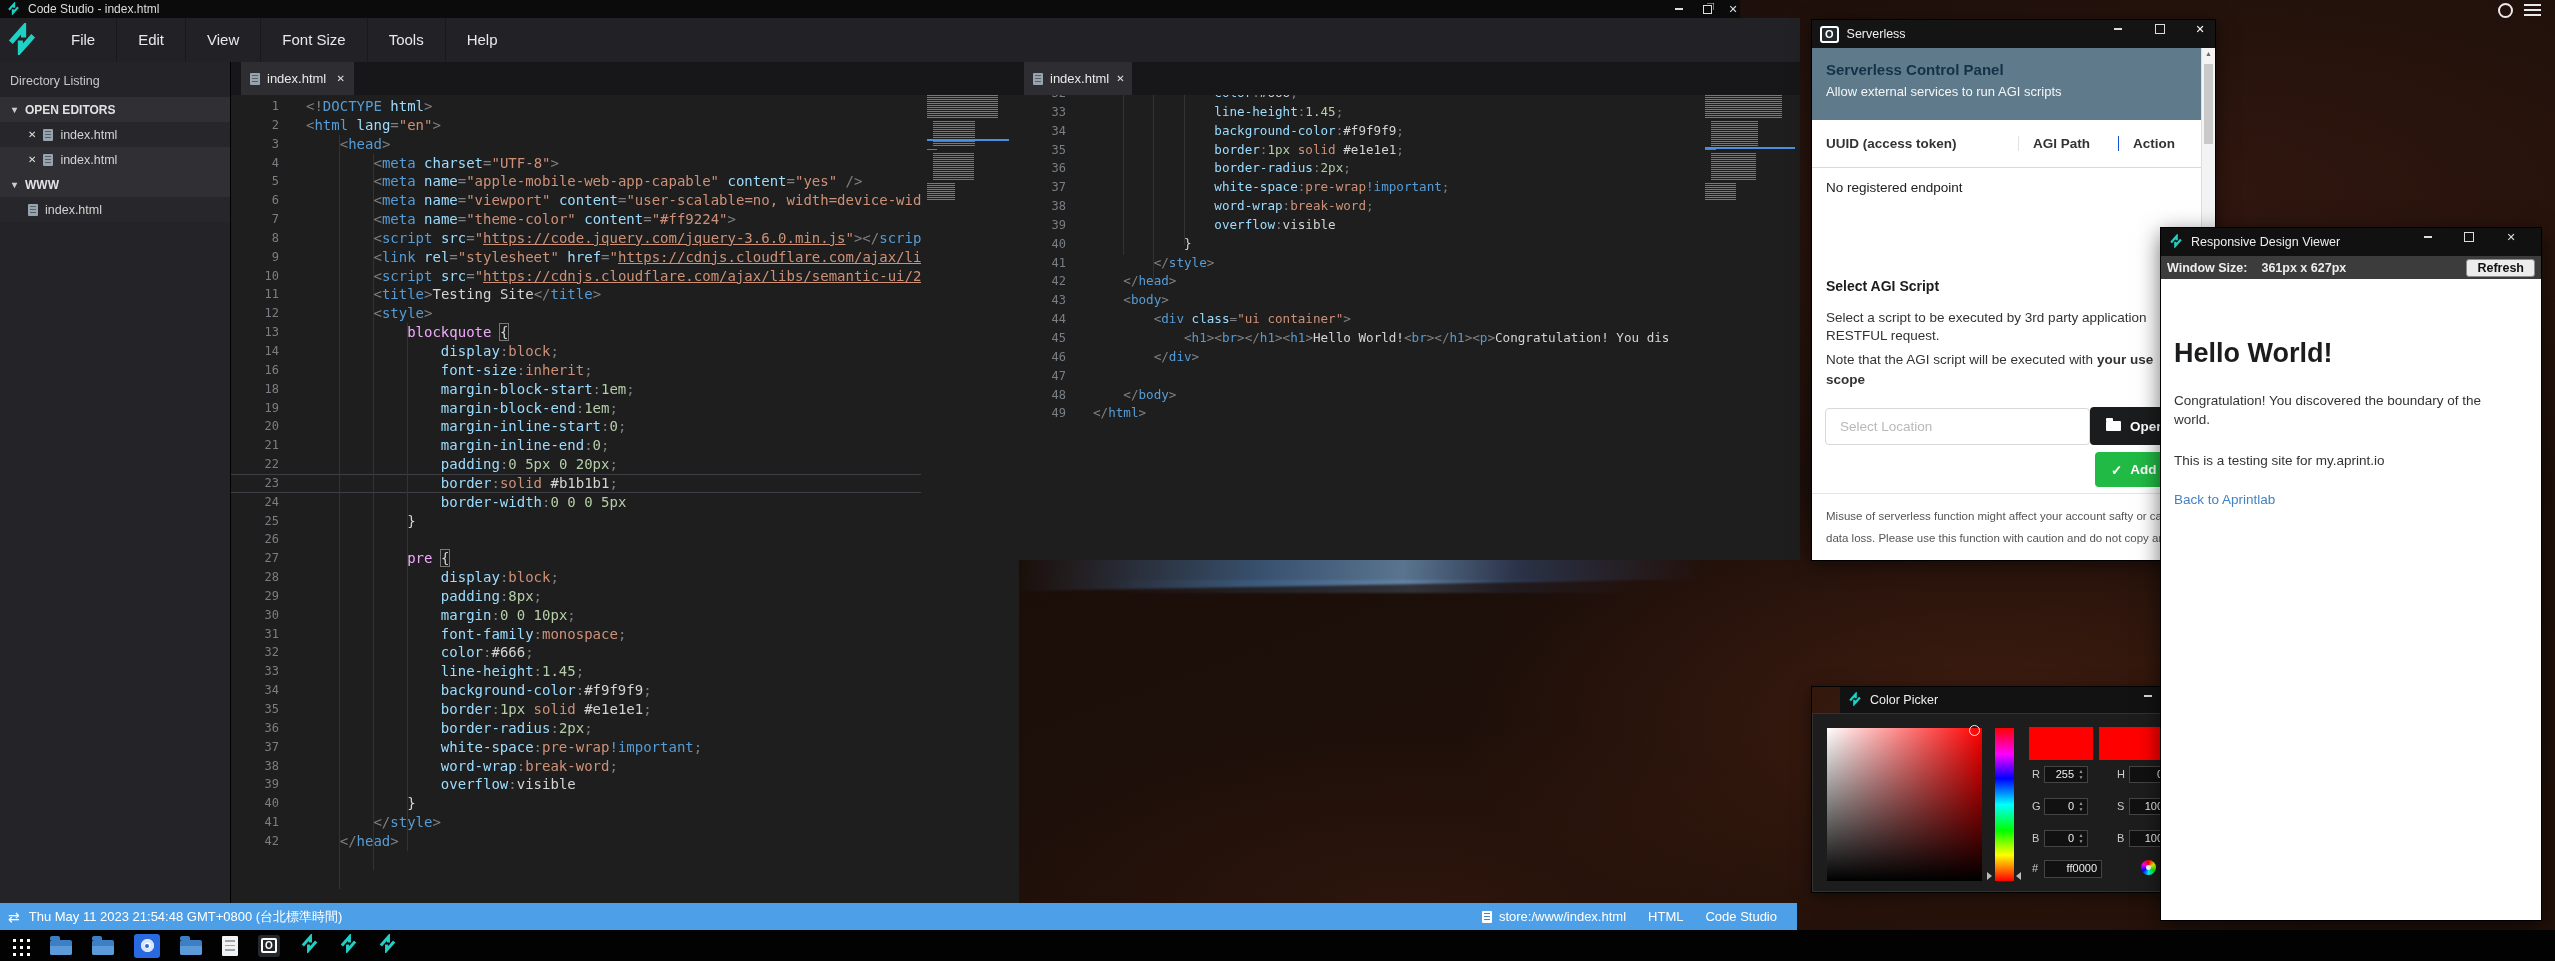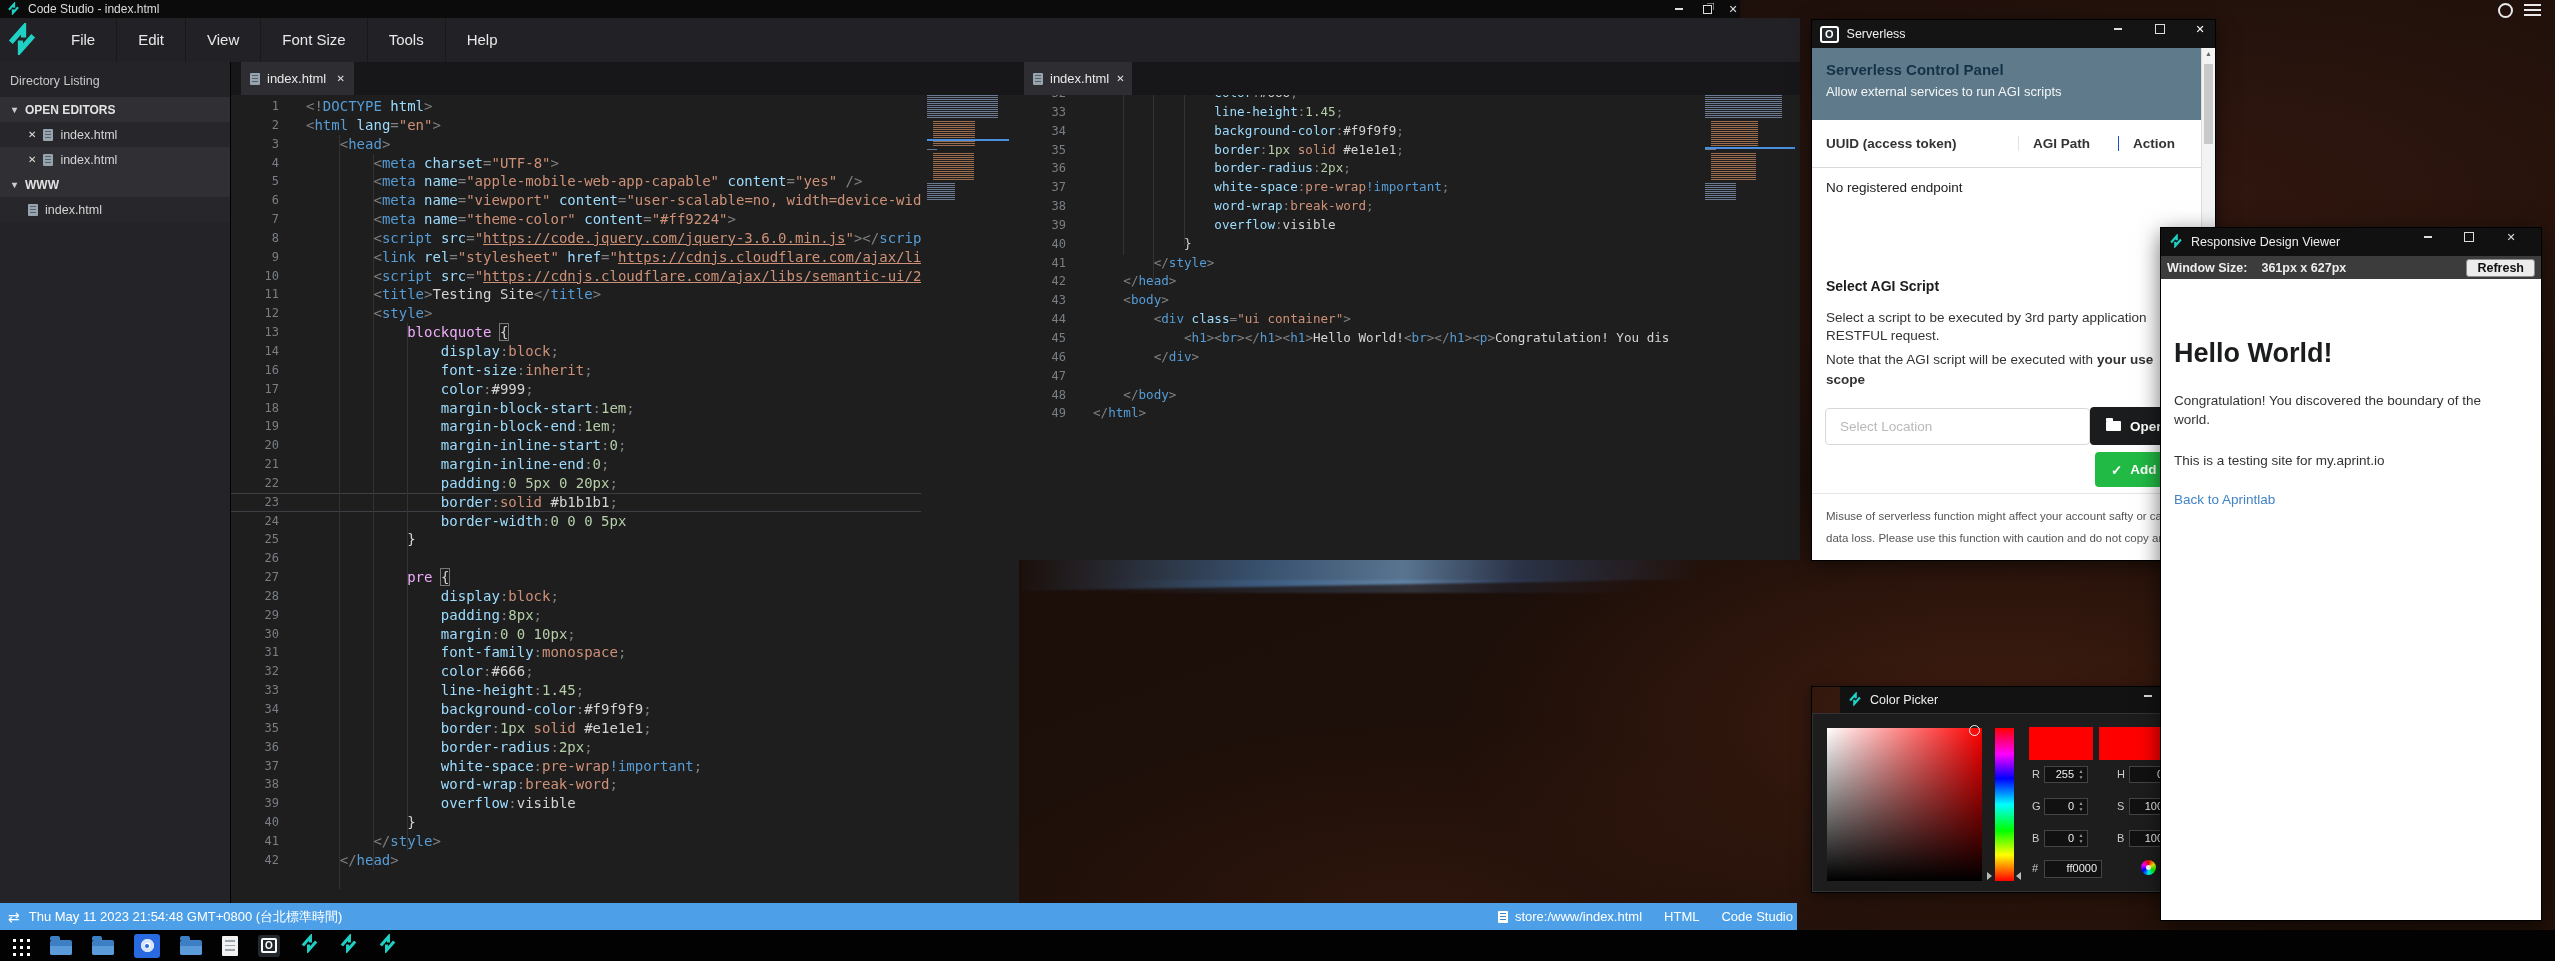--- a/index.html
+++ b/index.html
@@ -88,21 +88,21 @@
   .mm-o{color:rgba(205,140,100,.7);}
   .mm-cursor{position:absolute;left:0;right:0;height:2px;background:#4a8fe0;}
   #pane-left .mm-cursor{top:44px;}
   #pane-right .mm-cursor{top:52px;}
 
   
   #mw-status{left:0;top:903px;width:1797px;height:27px;background:#4da0e8;color:#fff;
     display:flex;align-items:center;font-size:13px;z-index:11;}
   #mw-status .sync{margin-left:8px;font-size:14px;}
   #mw-status .dt{margin-left:9px;white-space:nowrap;}
-  #status-right{margin-left:auto;display:flex;align-items:flex-start;gap:22px;margin-right:4px;}
+  #status-right{margin-left:auto;display:flex;align-items:flex-start;gap:22px;margin-right:20px;}
   #status-right .grp{display:flex;align-items:center;gap:7px;}
   #mw-status .file-ic{background:#fff;}
   #mw-status .file-ic::after{background:repeating-linear-gradient(#3d85c6 0 1px, transparent 1px 3px);}
 
   
   #win-sv{left:1812px;top:20px;width:403px;height:540px;background:#fff;z-index:20;
           box-shadow:0 0 0 1px #000,0 4px 18px rgba(0,0,0,.55);overflow:hidden;font-size:13.5px;color:#333;}
   .dk-title{position:absolute;left:0;top:0;right:0;height:28px;background:#141414;display:flex;align-items:center;gap:8px;padding-left:8px;color:#eee;font-size:12.5px;}
   .o-badge{border:2px solid #fff;border-radius:3px;color:#fff;font-weight:bold;font-size:11px;line-height:13px;padding:0 3px;background:#23282d;}
   #win-sv .ctl{color:#fff;}
@@ -281,21 +281,20 @@
           <div class="code-line"><span class="ln">6</span><span class="lc"><span class="tk-w">        </span><span class="tk-p">&lt;</span><span class="tk-t">meta</span><span class="tk-w"> </span><span class="tk-a">name</span><span class="tk-p">=</span><span class="tk-s">"viewport"</span><span class="tk-w"> </span><span class="tk-a">content</span><span class="tk-p">=</span><span class="tk-s">"user-scalable=no, width=device-width,</span></span></div>
           <div class="code-line"><span class="ln">7</span><span class="lc"><span class="tk-w">        </span><span class="tk-p">&lt;</span><span class="tk-t">meta</span><span class="tk-w"> </span><span class="tk-a">name</span><span class="tk-p">=</span><span class="tk-s">"theme-color"</span><span class="tk-w"> </span><span class="tk-a">content</span><span class="tk-p">=</span><span class="tk-s">"#ff9224"</span><span class="tk-p">&gt;</span></span></div>
           <div class="code-line"><span class="ln">8</span><span class="lc"><span class="tk-w">        </span><span class="tk-p">&lt;</span><span class="tk-t">script</span><span class="tk-w"> </span><span class="tk-a">src</span><span class="tk-p">=</span><span class="tk-s">"</span><span class="tk-u">https://code.jquery.com/jquery-3.6.0.min.js</span><span class="tk-s">"</span><span class="tk-p">&gt;&lt;/</span><span class="tk-t">script</span></span></div>
           <div class="code-line"><span class="ln">9</span><span class="lc"><span class="tk-w">        </span><span class="tk-p">&lt;</span><span class="tk-t">link</span><span class="tk-w"> </span><span class="tk-a">rel</span><span class="tk-p">=</span><span class="tk-s">"stylesheet"</span><span class="tk-w"> </span><span class="tk-a">href</span><span class="tk-p">=</span><span class="tk-s">"</span><span class="tk-u">https://cdnjs.cloudflare.com/ajax/libs/</span></span></div>
           <div class="code-line"><span class="ln">10</span><span class="lc"><span class="tk-w">        </span><span class="tk-p">&lt;</span><span class="tk-t">script</span><span class="tk-w"> </span><span class="tk-a">src</span><span class="tk-p">=</span><span class="tk-s">"</span><span class="tk-u">https://cdnjs.cloudflare.com/ajax/libs/semantic-ui/2.4.</span></span></div>
           <div class="code-line"><span class="ln">11</span><span class="lc"><span class="tk-w">        </span><span class="tk-p">&lt;</span><span class="tk-t">title</span><span class="tk-p">&gt;</span><span class="tk-w">Testing Site</span><span class="tk-p">&lt;/</span><span class="tk-t">title</span><span class="tk-p">&gt;</span></span></div>
           <div class="code-line"><span class="ln">12</span><span class="lc"><span class="tk-w">        </span><span class="tk-p">&lt;</span><span class="tk-t">style</span><span class="tk-p">&gt;</span></span></div>
           <div class="code-line"><span class="ln">13</span><span class="lc"><span class="tk-w">            </span><span class="tk-sel">blockquote</span><span class="tk-w"> </span><span class="tk-b">{</span></span></div>
           <div class="code-line"><span class="ln">14</span><span class="lc"><span class="tk-w">                </span><span class="tk-pr">display</span><span class="tk-p">:</span><span class="tk-v">block</span><span class="tk-p">;</span></span></div>
           <div class="code-line"><span class="ln">16</span><span class="lc"><span class="tk-w">                </span><span class="tk-pr">font-size</span><span class="tk-p">:</span><span class="tk-v">inherit</span><span class="tk-p">;</span></span></div>
-          <div class="code-line"><span class="ln">17</span><span class="lc"><span class="tk-w">                </span><span class="tk-pr">color</span><span class="tk-p">:</span><span class="tk-w">#999</span><span class="tk-p">;</span></span></div>
           <div class="code-line"><span class="ln">18</span><span class="lc"><span class="tk-w">                </span><span class="tk-pr">margin-block-start</span><span class="tk-p">:</span><span class="tk-n">1em</span><span class="tk-p">;</span></span></div>
           <div class="code-line"><span class="ln">19</span><span class="lc"><span class="tk-w">                </span><span class="tk-pr">margin-block-end</span><span class="tk-p">:</span><span class="tk-n">1em</span><span class="tk-p">;</span></span></div>
           <div class="code-line"><span class="ln">20</span><span class="lc"><span class="tk-w">                </span><span class="tk-pr">margin-inline-start</span><span class="tk-p">:</span><span class="tk-n">0</span><span class="tk-p">;</span></span></div>
           <div class="code-line"><span class="ln">21</span><span class="lc"><span class="tk-w">                </span><span class="tk-pr">margin-inline-end</span><span class="tk-p">:</span><span class="tk-n">0</span><span class="tk-p">;</span></span></div>
           <div class="code-line"><span class="ln">22</span><span class="lc"><span class="tk-w">                </span><span class="tk-pr">padding</span><span class="tk-p">:</span><span class="tk-n">0 5px 0 20px</span><span class="tk-p">;</span></span></div>
           <div class="code-line cur"><span class="ln">23</span><span class="lc"><span class="tk-w">                </span><span class="tk-pr">border</span><span class="tk-p">:</span><span class="tk-v">solid</span><span class="tk-w"> #b1b1b1</span><span class="tk-p">;</span></span></div>
           <div class="code-line"><span class="ln">24</span><span class="lc"><span class="tk-w">                </span><span class="tk-pr">border-width</span><span class="tk-p">:</span><span class="tk-n">0 0 0 5px</span></span></div>
           <div class="code-line"><span class="ln">25</span><span class="lc"><span class="tk-w">            }</span></span></div>
           <div class="code-line"><span class="ln">26</span><span class="lc"></span></div>
           <div class="code-line"><span class="ln">27</span><span class="lc"><span class="tk-w">            </span><span class="tk-sel">pre</span><span class="tk-w"> </span><span class="tk-b">{</span></span></div>

